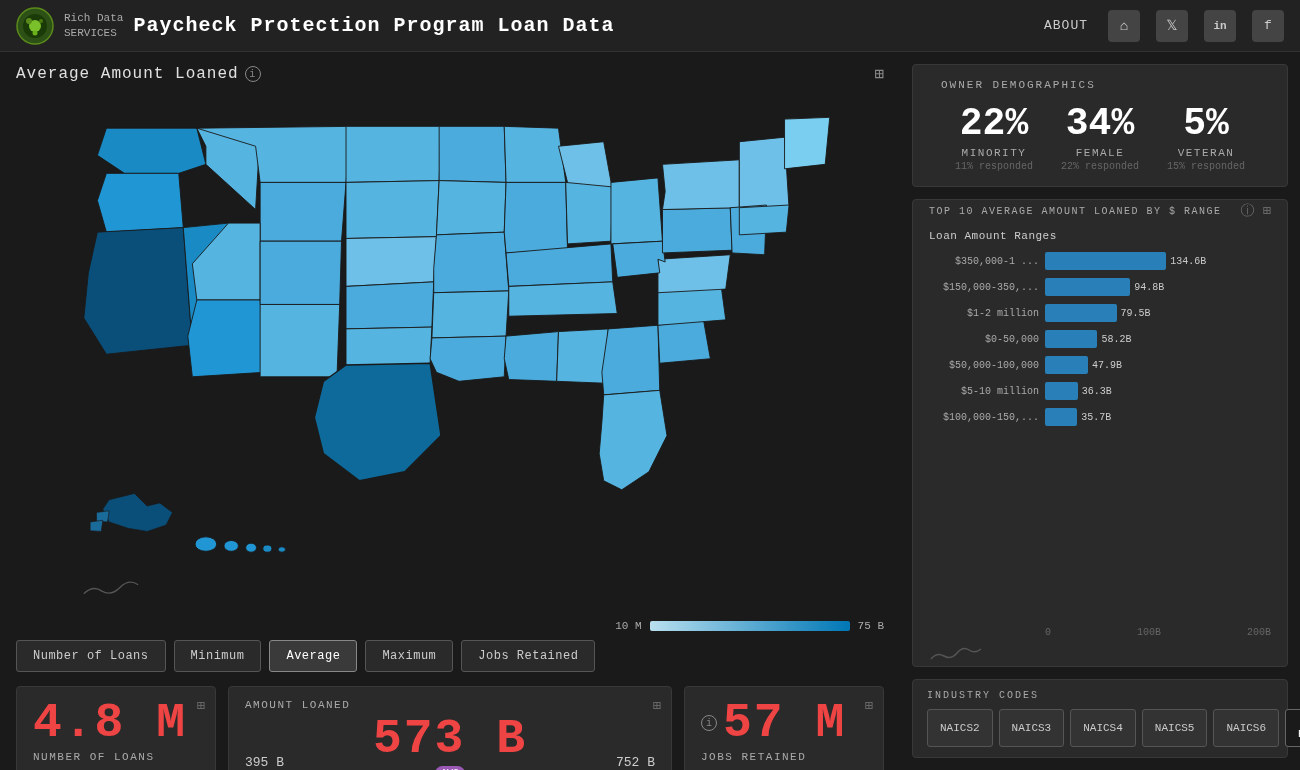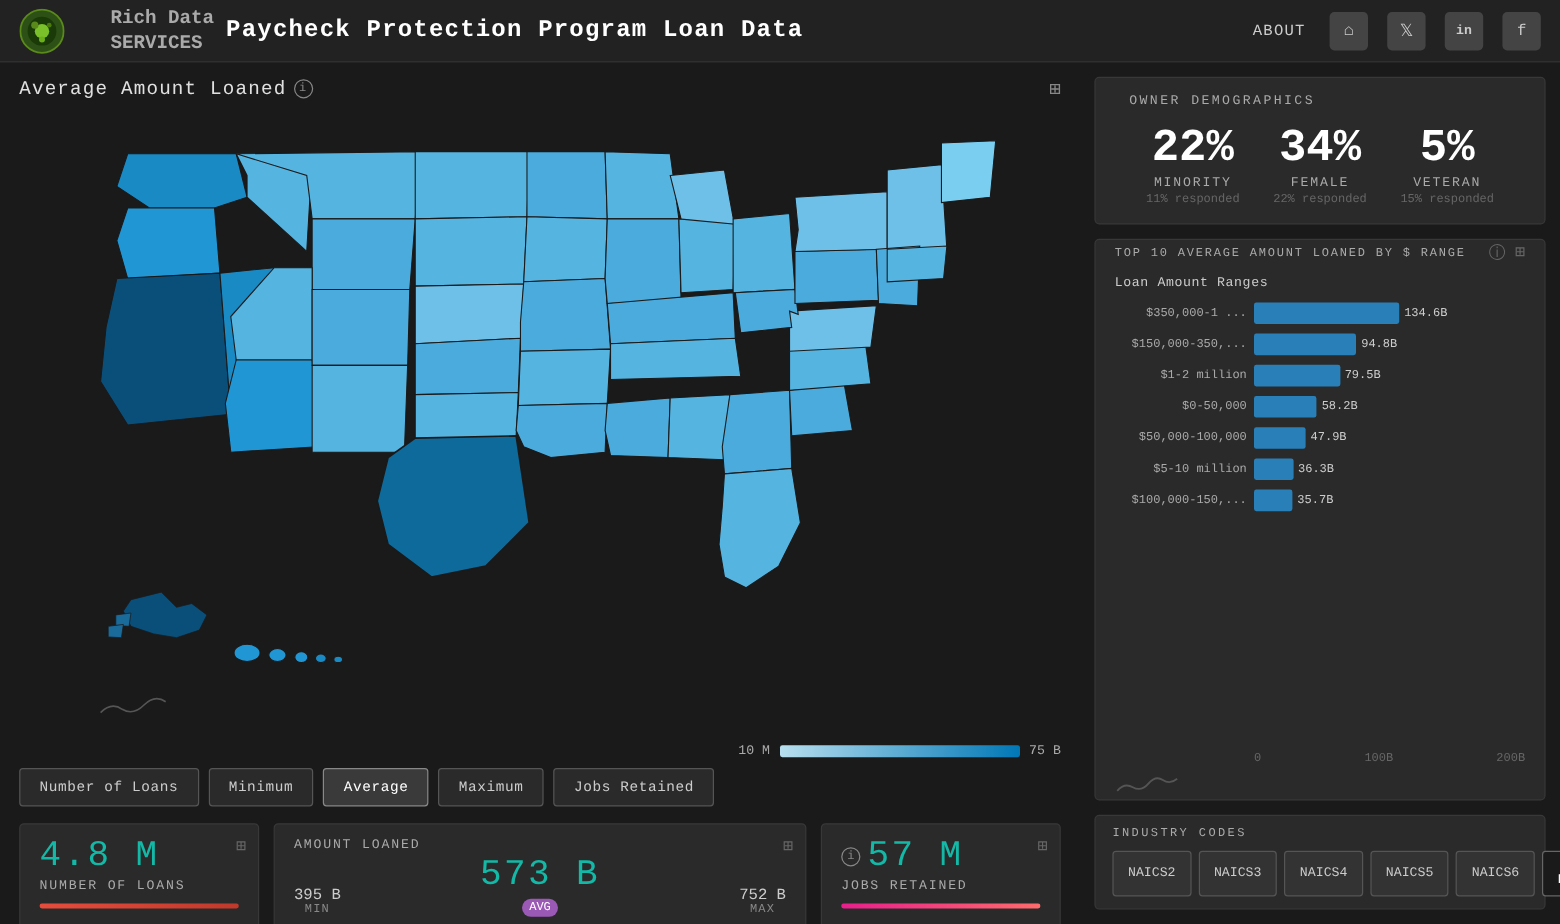--- a/index.html
+++ b/index.html
@@ -25,24 +25,23 @@
       display: flex;
       align-items: center;
       gap: 10px;
     }
     .logo-icon {
       width: 38px;
       height: 38px;
     }
     .brand-text {
       color: #aaa;
-      font-size: 16px;
+      font-size: 11px;
       line-height: 1.3;
-      font-weight: bold;
-      margin-left: 28px;
+      font-weight: normal;
     }
     .brand-text span {
       display: block;
     }
     .header-title {
       color: #fff;
       font-size: 20px;
       font-weight: bold;
       margin-left: 10px;
       letter-spacing: 1px;
@@ -176,23 +175,23 @@
     }
     .stat-card-icon {
       position: absolute;
       top: 10px;
       right: 10px;
       color: #666;
       font-size: 14px;
       cursor: pointer;
     }
     .stat-big {
-      font-size: 30px;
-      font-weight: normal;
-      color: #14b8a6;
+      font-size: 48px;
+      font-weight: bold;
+      color: #ef4444;
       letter-spacing: 2px;
       line-height: 1;
     }
     .stat-label {
       font-size: 11px;
       color: #aaa;
       letter-spacing: 1.5px;
       margin-top: 4px;
     }
     .stat-bar {

